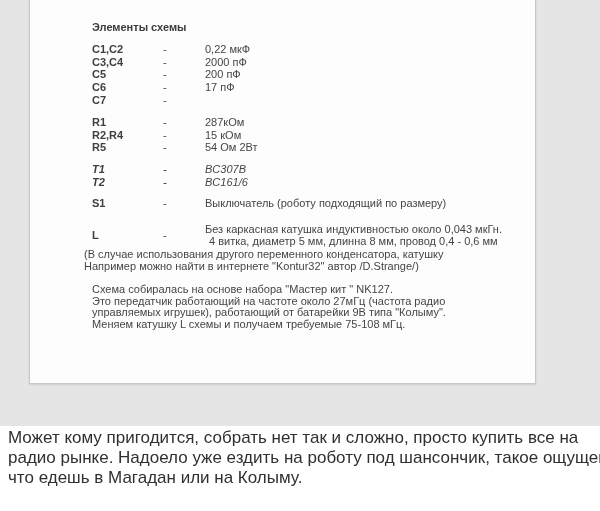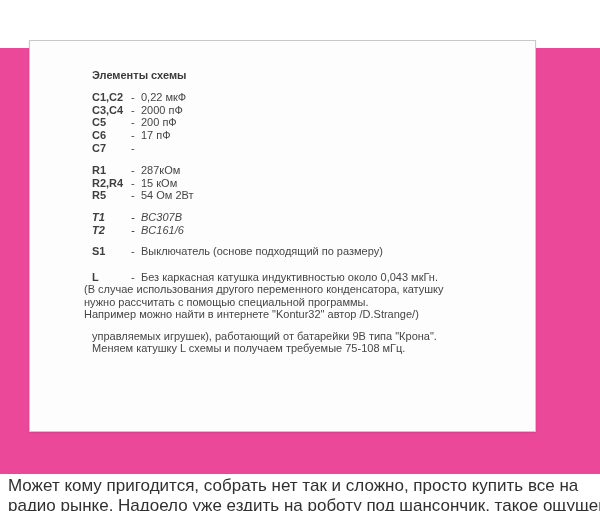--- a/index.html
+++ b/index.html
@@ -1,32 +1,32 @@
 <!DOCTYPE html>
 <html><head>
 <meta charset="utf-8">
 <style>
   * { margin:0; padding:0; box-sizing:border-box; }
   html,body { width:600px; height:511px; background:#ffffff; overflow:hidden;
               font-family:"Liberation Sans", sans-serif; }
-  .page { position:relative; width:600px; height:426px; background:#ec4899;margin-top:48px; }
+  .page { position:relative; width:600px; height:426px; background:#e5e5e5; }
 
   
   .scan { position:absolute; left:29px; top:-8px; width:507px; height:392px;
           background:#fdfdfd; border:1px solid #c8c8c8;
           box-shadow:0 1px 2px rgba(0,0,0,0.10); }
   .scan-inner { padding:28px 10px 0 62px; font-size:11px; color:#454545;
                 line-height:12.8px; }
   .scan-title { font-weight:700; color:#3b3b3b; margin-bottom:9px; }
 
   .grp { margin-bottom:9px; }
   .grp.gap-t { margin-bottom:8px;font-style:italic; }
   .grp.gap-s { margin-bottom:13px; }
   .grp.gap-l { margin-bottom:0; }
-  .row { display:flex; align-items:center; }
+  .row { display:flex; align-items:center;gap:32px; }
   .lbl { flex:0 0 39px; font-weight:700; color:#3f3f3f; white-space:nowrap; }
   .sep { flex:0 0 10px; }
   .val { white-space:nowrap; }
   .val2 { margin-left:4px; }
 
   .note { margin-left:-8px; line-height:12.3px; white-space:nowrap; }
   .kit  { margin-top:11px; line-height:11.8px; white-space:nowrap; }
 
   
   .caption { position:absolute; left:8px; top:428px; font-size:17px;
@@ -112,41 +112,43 @@
               <span class="val">
                 <div>BC161/6</div>
               </span>
             </div>
           </div>
           <div class="grp gap-s">
             <div class="row">
               <span class="lbl">S1</span>
               <span class="sep">-</span>
               <span class="val">
-                <div>Выключатель (основе подходящий по размеру)</div>
+                <div>Выключатель (роботу подходящий по размеру)</div>
               </span>
             </div>
           </div>
           <div class="grp gap-l">
             <div class="row">
               <span class="lbl">L</span>
               <span class="sep">-</span>
               <span class="val">
                 <div>Без каркасная катушка индуктивностью около 0,043 мкГн.</div>
+                <div class="val2">4 витка, диаметр 5 мм, длинна 8 мм, провод 0,4 - 0,6 мм</div>
               </span>
             </div>
           </div>
         </div>
       <div id="coil-note" class="note">
           <div>(В случае использования другого переменного конденсатора, катушку</div>
-          <div>нужно рассчитать с помощью специальной программы.</div>
           <div>Например можно найти в интернете "Kontur32" автор /D.Strange/)</div>
         </div>
       <div id="kit-note" class="kit">
-          <div>управляемых игрушек), работающий от батарейки 9В типа "Крона".</div>
+          <div>Схема собиралась на основе набора "Мастер кит " NK127.</div>
+          <div>Это передатчик работающий на частоте около 27мГц (частота радио</div>
+          <div>управляемых игрушек), работающий от батарейки 9В типа "Колыму".</div>
           <div>Меняем катушку L схемы и получаем требуемые 75-108 мГц.</div>
         </div>
     </div>
   </div>
 
   <div class="caption" id="caption">
       <div>Может кому пригодится, собрать нет так и сложно, просто купить все на</div>
       <div>радио рынке. Надоело уже ездить на роботу под шансончик, такое ощущение</div>
       <div>что едешь в Магадан или на Колыму.</div>
     </div>

